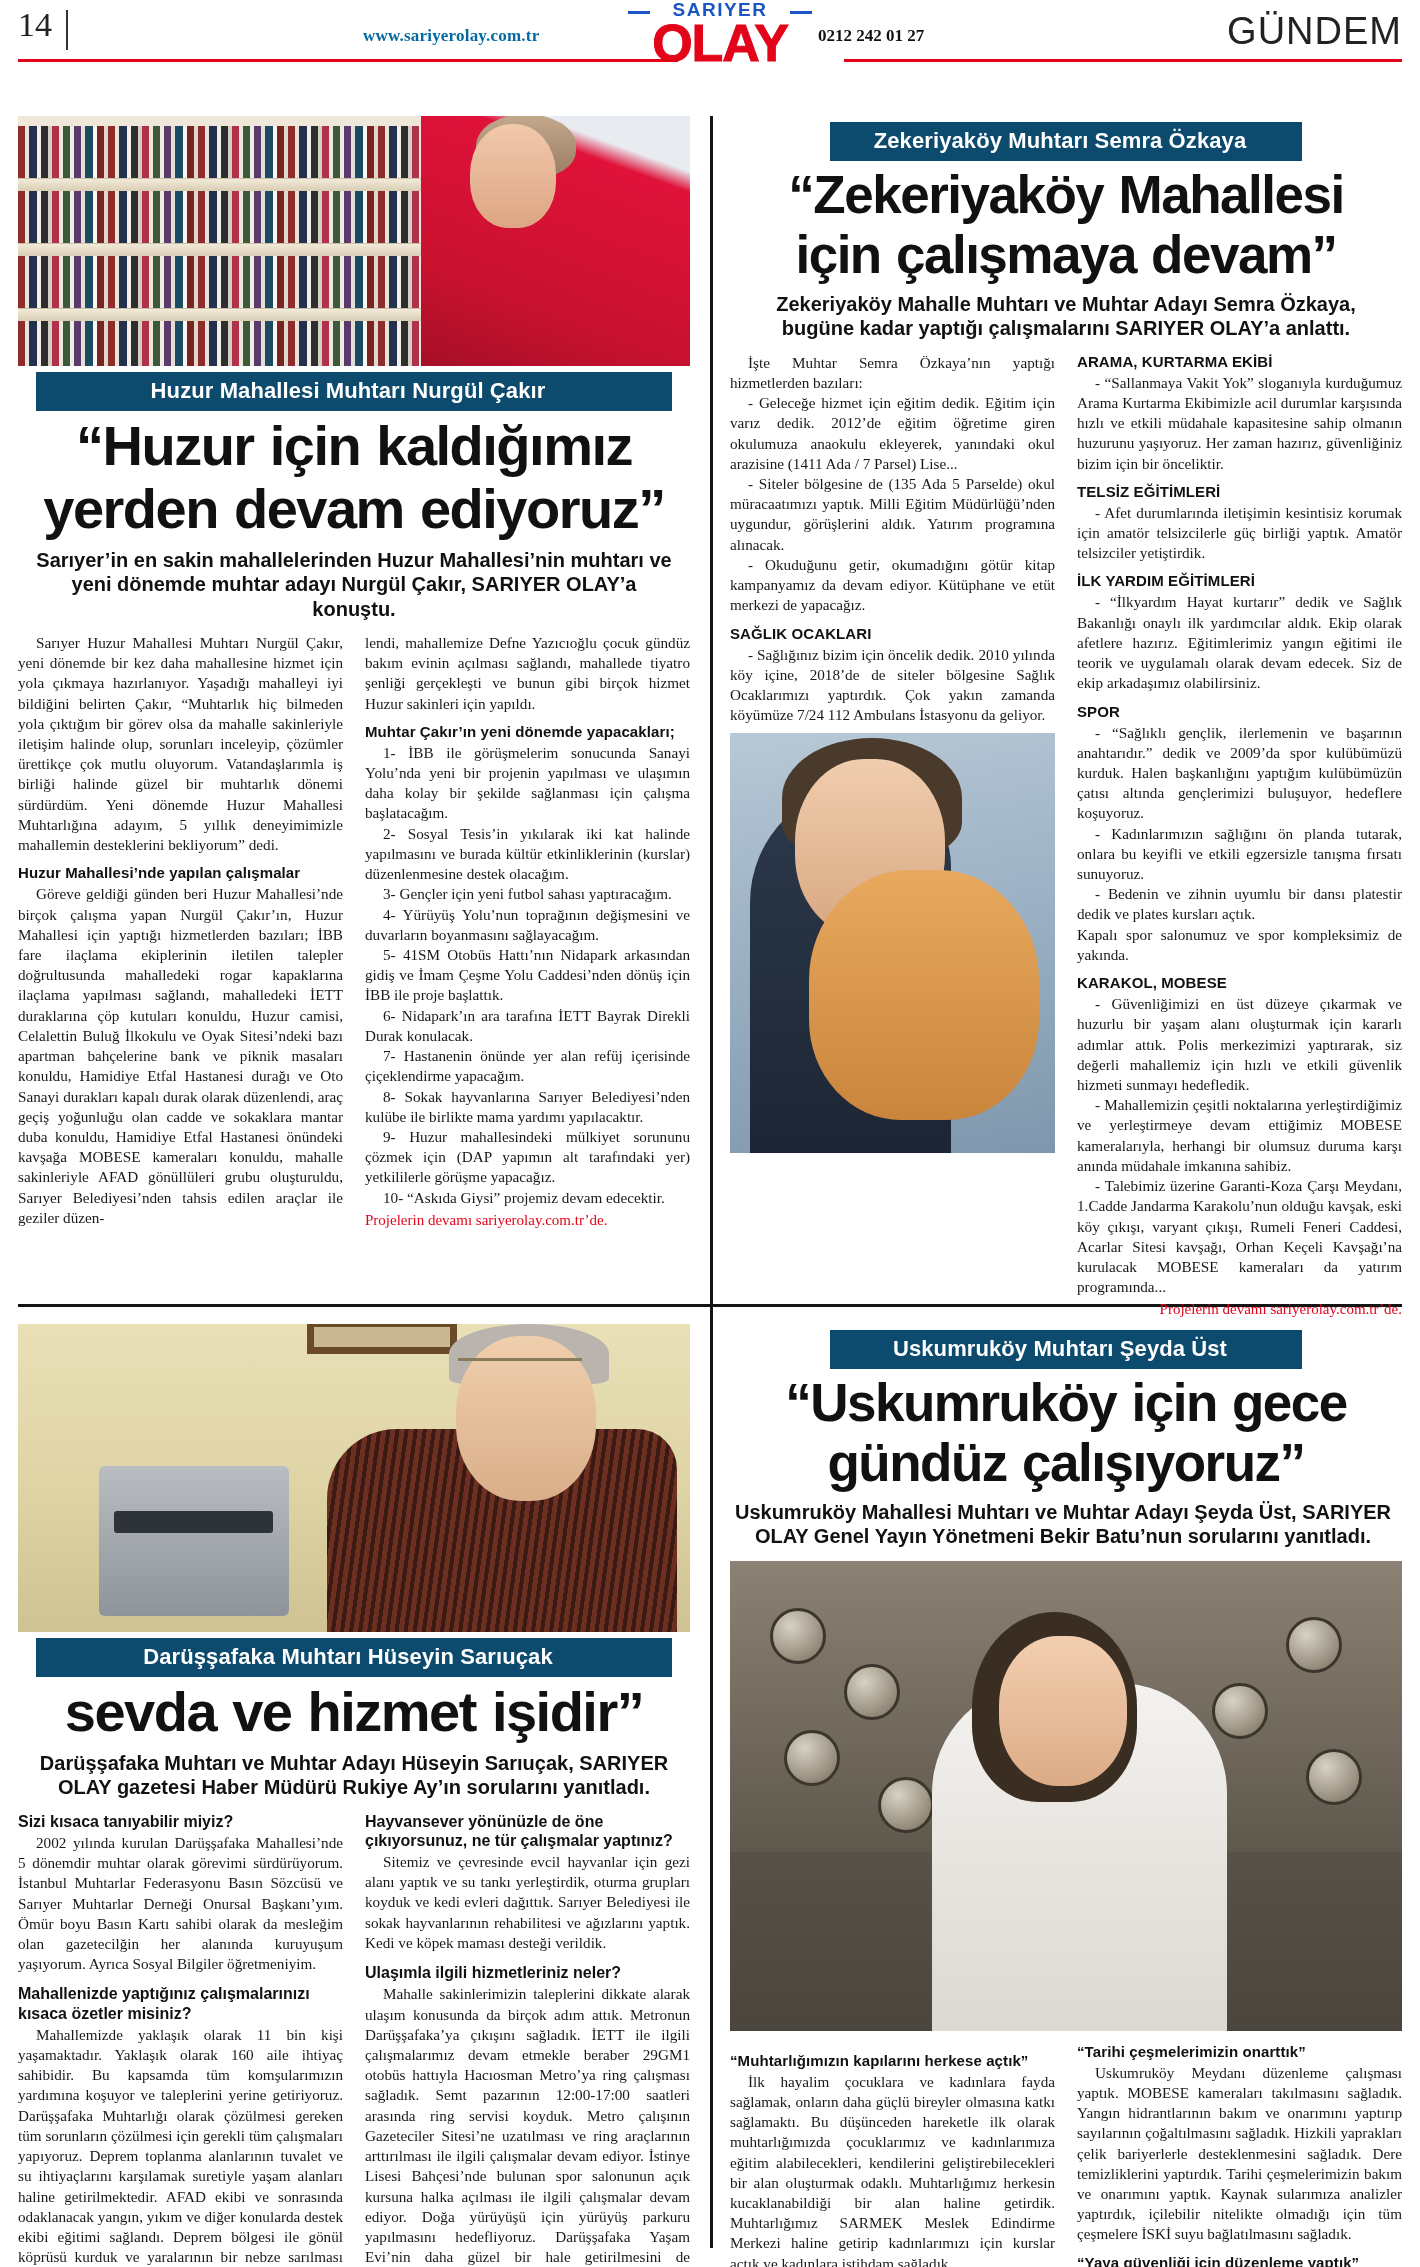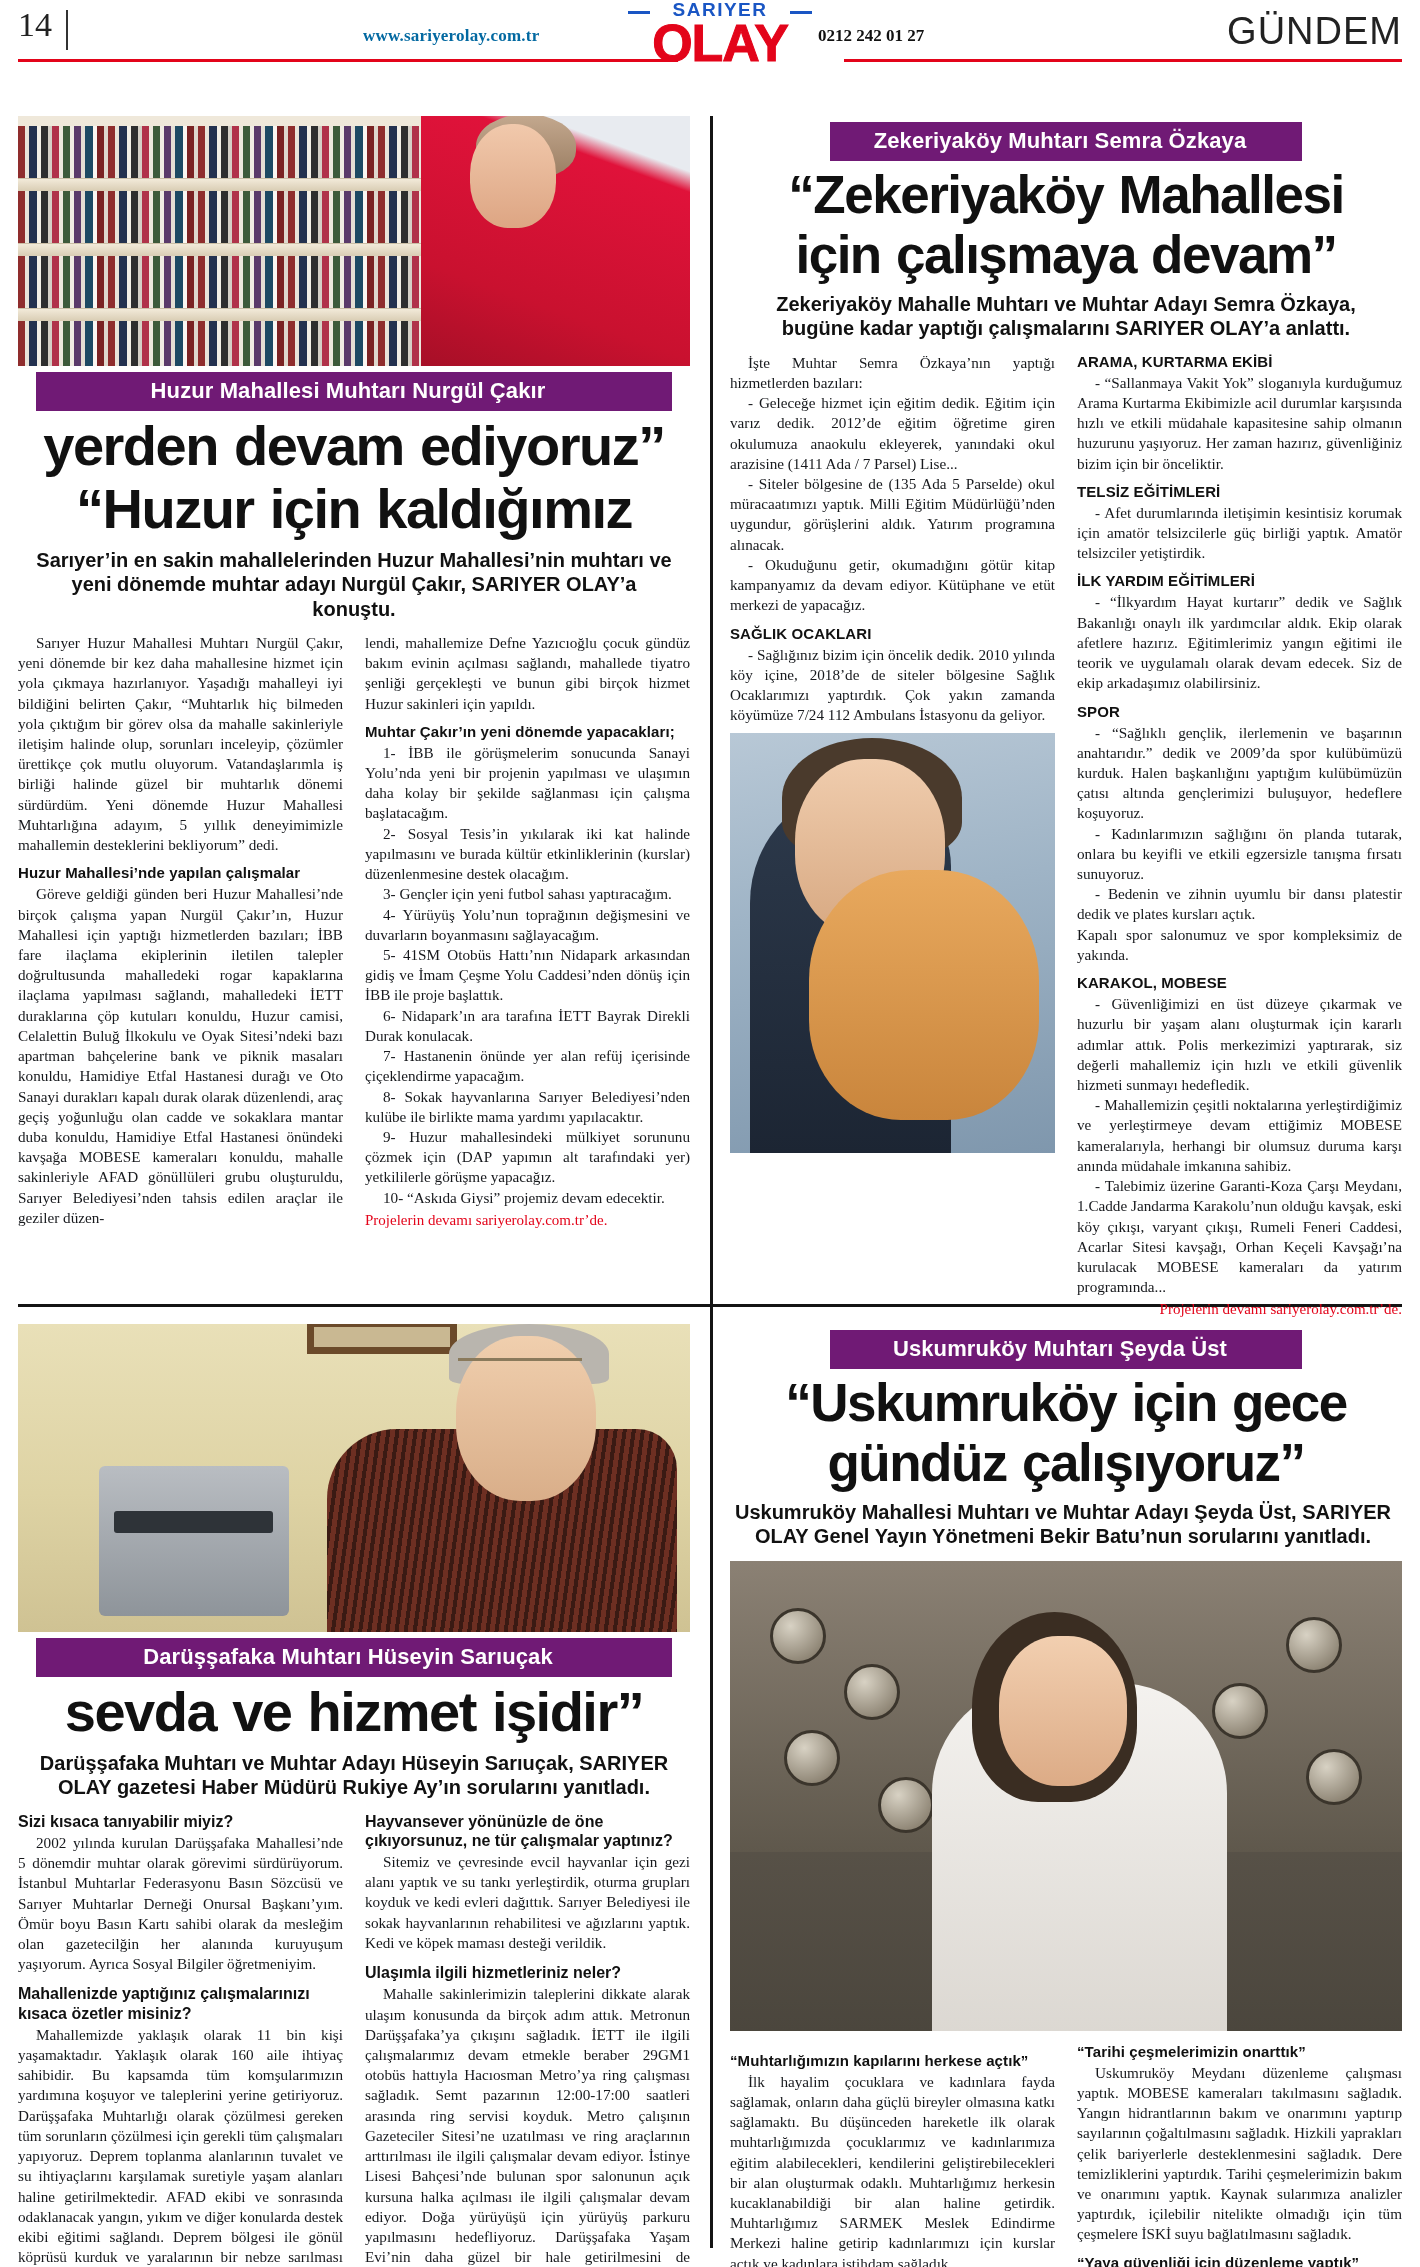--- a/index.html
+++ b/index.html
@@ -200,21 +200,21 @@
     position:absolute; left:40%; top:16%; width:128px; height:150px; border-radius:46%;
     background:linear-gradient(180deg,#f2cfb0,#dcab86);
   }
   .ph-woman-hair3 {
     position:absolute; left:36%; top:11%; width:165px; height:190px; border-radius:50% 50% 40% 40%;
     background:#3a2d22;
   }
 
   
   .banner {
-    background:#701a75; color:#fff; text-align:center;
+    background:#0c4a6e; color:#fff; text-align:center;
     font-family:"Liberation Sans", sans-serif;
     font-weight:700; font-size:22px; letter-spacing:.1px;
     padding:6px 22px 7px 10px; margin:6px 18px 0 18px;
   }
   .banner.narrow { margin:6px 100px 0 100px; }
   .hl {
     font-family:"Liberation Sans", sans-serif;
     font-weight:700; color:#111;
     text-align:center; line-height:0.98;
     letter-spacing:-1.5px;
@@ -291,22 +291,22 @@
         <div class="shelf-row" style="top:75px;"></div>
         <div class="shelf-board" style="top:127px;"></div>
         <div class="shelf-row" style="top:140px;"></div>
         <div class="shelf-board" style="top:192px;"></div>
         <div class="shelf-row" style="top:205px;"></div>
         <div class="ph-person-red"></div>
         <div class="ph-hair"></div>
         <div class="ph-face"></div>
       </div>
       <div class="banner">Huzur Mahallesi Muhtarı Nurgül Çakır</div>
+      <div class="hl hl-l">“Huzur için kaldığımız</div>
       <div class="hl hl-l">yerden devam ediyoruz”</div>
-      <div class="hl hl-l">“Huzur için kaldığımız</div>
       <div class="deck">Sarıyer’in en sakin mahallelerinden Huzur Mahallesi’nin muhtarı ve yeni dönemde muhtar adayı Nurgül Çakır, SARIYER OLAY’a konuştu.</div>
 
       <div class="cols2">
         <div class="col">
           <p class="body">Sarıyer Huzur Mahallesi Muhtarı Nurgül Çakır, yeni dönemde bir kez daha mahallesine hizmet için yola çıkmaya hazırlanıyor. Yaşadığı mahalleyi iyi bildiğini belirten Çakır, “Muhtarlık hiç bilmeden yola çıktığım bir görev olsa da mahalle sakinleriyle iletişim halinde olup, sorunları inceleyip, çözümler ürettikçe çok mutlu oluyorum. Vatandaşlarımla iş birliği halinde güzel bir muhtarlık dönemi sürdürdüm. Yeni dönemde Huzur Mahallesi Muhtarlığına adayım, 5 yıllık deneyimimizle mahallemin desteklerini bekliyorum” dedi.</p>
           <div class="subhead">Huzur Mahallesi’nde yapılan çalışmalar</div>
           <p class="body">Göreve geldiği günden beri Huzur Mahallesi’nde birçok çalışma yapan Nurgül Çakır’ın, Huzur Mahallesi için yaptığı hizmetlerden bazıları; İBB fare ilaçlama ekiplerinin iletilen talepler doğrultusunda mahalledeki rogar kapaklarına ilaçlama yapılması sağlandı, mahalledeki İETT duraklarına çöp kutuları konuldu, Huzur camisi, Celalettin Buluğ İlkokulu ve Oyak Sitesi’ndeki bazı apartman bahçelerine bank ve piknik masaları konuldu, Hamidiye Etfal Hastanesi durağı ve Oto Sanayi durakları kapalı durak olarak düzenlendi, araç geçiş yoğunluğu olan cadde ve sokaklara mantar duba konuldu, Hamidiye Etfal Hastanesi önündeki kavşağa MOBESE kameraları konuldu, mahalle sakinleriyle AFAD gönüllüleri grubu oluşturuldu, Sarıyer Belediyesi’nden tahsis edilen araçlar ile geziler düzen-</p>
         </div>
         <div class="col">
           <p class="body noind">lendi, mahallemize Defne Yazıcıoğlu çocuk gündüz bakım evinin açılması sağlandı, mahallede tiyatro şenliği gerçekleşti ve bunun gibi birçok hizmet Huzur sakinleri için yapıldı.</p>

